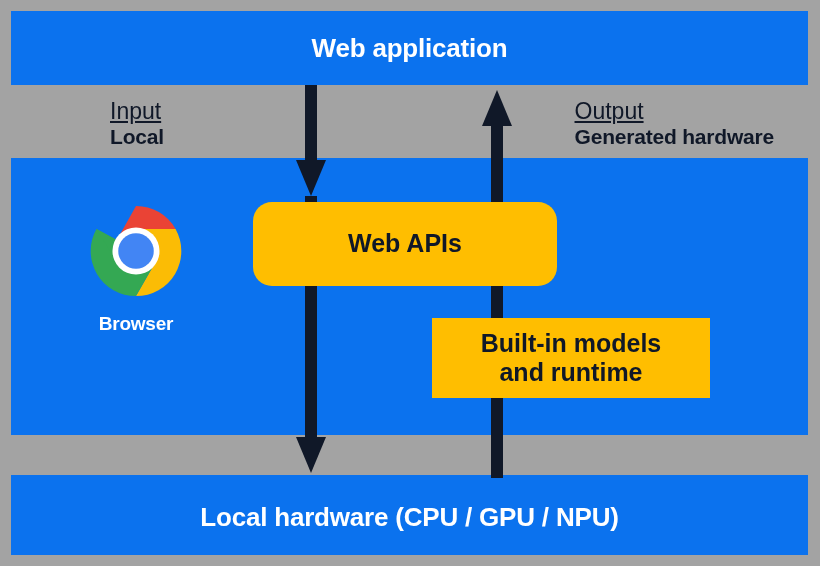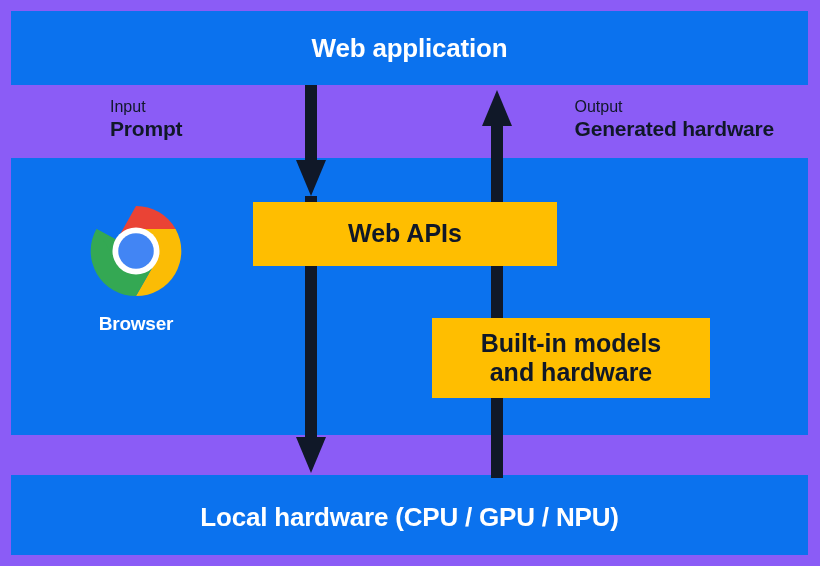--- a/index.html
+++ b/index.html
@@ -7,21 +7,21 @@
     padding: 0;
     background: #ffffff;
   }
   body {
     font-family: "Liberation Sans", sans-serif;
   }
   #diagram {
     position: relative;
     width: 820px;
     height: 566px;
-    background: #8b5cf6;
+    background: #a3a3a3;
     overflow: hidden;
   }
 
   
   .panel {
     position: absolute;
     background: #0b72ee;
     left: 11px;
     width: 797px;
     box-sizing: border-box;
@@ -84,22 +84,23 @@
     align-items: center;
     justify-content: center;
     text-align: center;
     line-height: 1.18;
     z-index: 3;
   }
   #box-web-apis {
     left: 242px;      
     top: 44px;        
     width: 304px;
-    height: 64px;
+    height: 84px;
     font-size: 25px;
+    border-radius: 19px;
   }
   #box-builtin-models {
     left: 421px;      
     top: 160px;       
     width: 278px;
     height: 80px;
     font-size: 25px;
   }
   .box-label { padding: 0 10px; white-space: pre-line; }
 
@@ -114,23 +115,24 @@
     pointer-events: none;
   }
 
   
   .flow-label {
     position: absolute;
     color: #101828;
     z-index: 4;
   }
   .flow-label .flow-kind {
-    font-size: 16px;
+    font-size: 23px;
     font-weight: normal;
     line-height: 1.15;
+    text-decoration: underline;
   }
   .flow-label .flow-value {
     font-size: 21px;
     font-weight: bold;
     line-height: 1.2;
     letter-spacing: -0.2px;
   }
   #label-input {
     left: 110px;
     top: 98px;
@@ -170,21 +172,21 @@
       </svg>
       <div id="browser-label">Browser</div>
     </div>
 
     <div class="amber-box" id="box-web-apis">
       <span class="box-label">Web APIs</span>
     </div>
 
     <div class="amber-box" id="box-builtin-models">
       <span class="box-label">Built-in models
-and hardware</span>
+and runtime</span>
     </div>
   </div>
 
   <div class="panel" id="panel-local-hardware">
     <div class="panel-title">Local hardware (CPU / GPU / NPU)</div>
   </div>
 
   <svg id="arrow-layer" viewBox="0 0 820 566">
 
     <g>
@@ -198,21 +200,21 @@
     </g>
 
     <g>
       <rect x="491" y="120" width="12" height="358" fill="#101828"></rect>
       <polygon points="482,126 512,126 497,90" fill="#101828"></polygon>
     </g>
   </svg>
 
   <div class="flow-label" id="label-input">
     <div class="flow-kind">Input</div>
-    <div class="flow-value">Prompt</div>
+    <div class="flow-value">Local</div>
   </div>
 
   <div class="flow-label" id="label-output">
     <div class="flow-kind">Output</div>
     <div class="flow-value">Generated hardware</div>
   </div>
 
 </div>
 
 </body></html>

